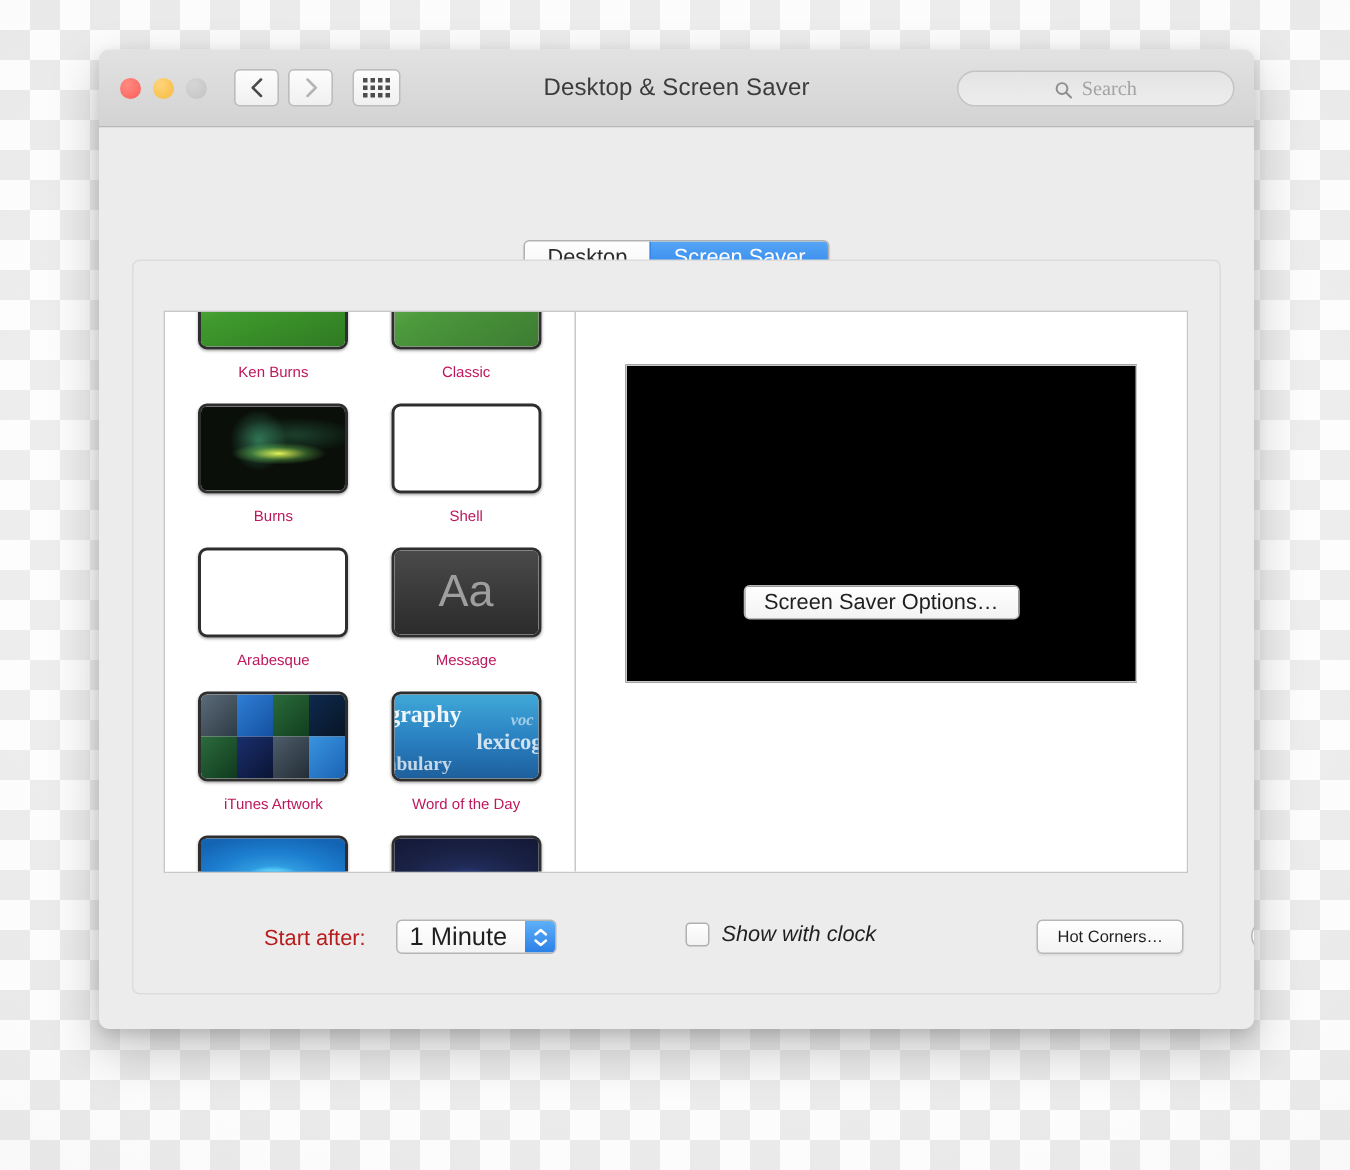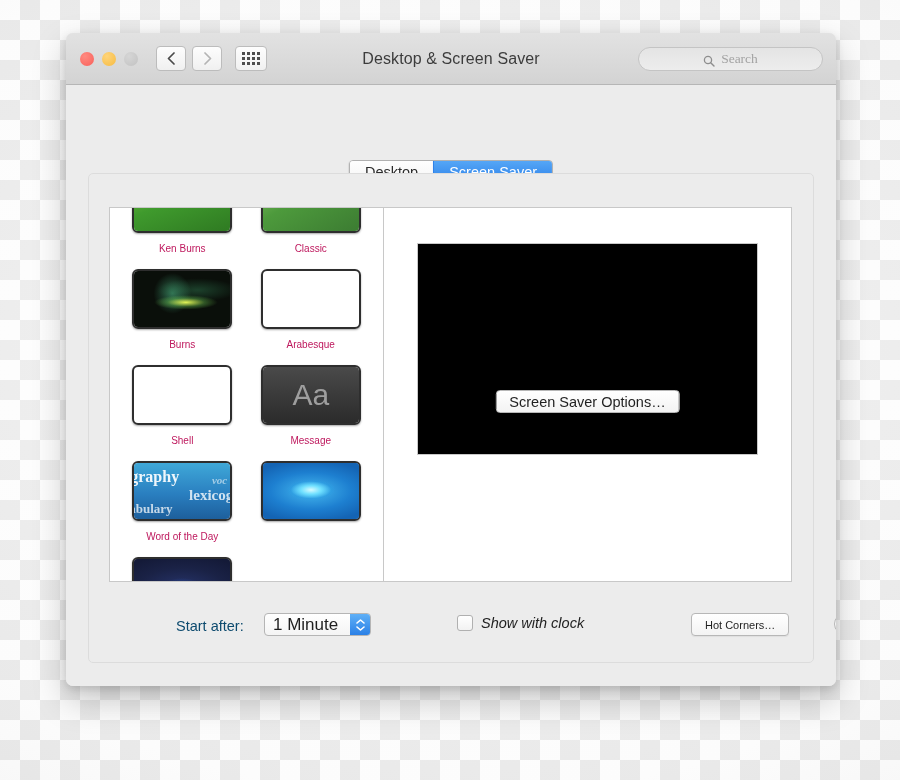--- a/index.html
+++ b/index.html
@@ -287,21 +287,21 @@
 
   
   .controls {
     position: absolute;
     left: 0; right: 0;
     top: 432px;
     height: 50px;
   }
   .lbl-start {
     position: absolute; left: 87px; top: 12px;
-    font-size: 14.5px; color: #0c4a6e;
+    font-size: 14.5px; color: #b91c1c;
   }
   .popup {
     position: absolute; left: 175px; top: 7px;
     width: 107px; height: 23px;
     display: flex; align-items: stretch;
     border: 1px solid #b5b5b5;
     border-radius: 4px;
     background: linear-gradient(to bottom,#ffffff,#f4f4f4);
     overflow: hidden;
   }
@@ -441,41 +441,56 @@
 
             <div class="cell">
               <div class="thumb">
                 <div class="t-flurry"></div>
               </div>
               <div class="cap">Burns</div>
             </div>
 
             <div class="cell">
               <div class="thumb">
+                <div class="t-shell"></div>
+              </div>
+              <div class="cap">Shell</div>
+            </div>
+
+            <div class="cell">
+              <div class="thumb">
                 <div class="t-arabesque"></div>
               </div>
               <div class="cap">Arabesque</div>
-            </div>
-
-            <div class="cell">
-              <div class="thumb">
-                <div class="t-shell"></div>
-              </div>
-              <div class="cap">Shell</div>
             </div>
 
             <div class="cell">
               <div class="thumb">
                 <div class="t-message">
                     <span>Aa</span>
                   </div>
               </div>
               <div class="cap">Message</div>
             </div>
 
+            <div class="cell">
+              <div class="thumb">
+                <div class="t-itunes">
+                  <i style="background:linear-gradient(135deg,#5b6b78,#2e3b46);"></i>
+                  <i style="background:linear-gradient(135deg,#2f7fd6,#1450a0);"></i>
+                  <i style="background:linear-gradient(135deg,#2a6b3a,#123e1e);"></i>
+                  <i style="background:linear-gradient(135deg,#0e2a4e,#071526);"></i>
+                  <i style="background:linear-gradient(135deg,#2c6b3c,#0f3a1e);"></i>
+                  <i style="background:linear-gradient(135deg,#1a2f6e,#0a1433);"></i>
+                  <i style="background:linear-gradient(135deg,#4e5d6a,#232d36);"></i>
+                  <i style="background:linear-gradient(135deg,#3a94e0,#1b63b4);"></i>
+                </div>
+              </div>
+              <div class="cap">iTunes Artwork</div>
+            </div>
 
             <div class="cell">
               <div class="thumb">
                 <div class="t-word">
                   <b style="left:-4px; top:5px; font-size:16px;">graphy</b>
                   <b style="right:3px; top:11px; font-size:11px; opacity:.6;font-style:italic;">voc</b>
                   <b style="right:-3px; top:24px; font-size:15px; opacity:.85;">lexicog</b>
                   <b style="left:-5px; top:38px; font-size:13px; opacity:.8;">abulary</b>
                 </div>
               </div>

